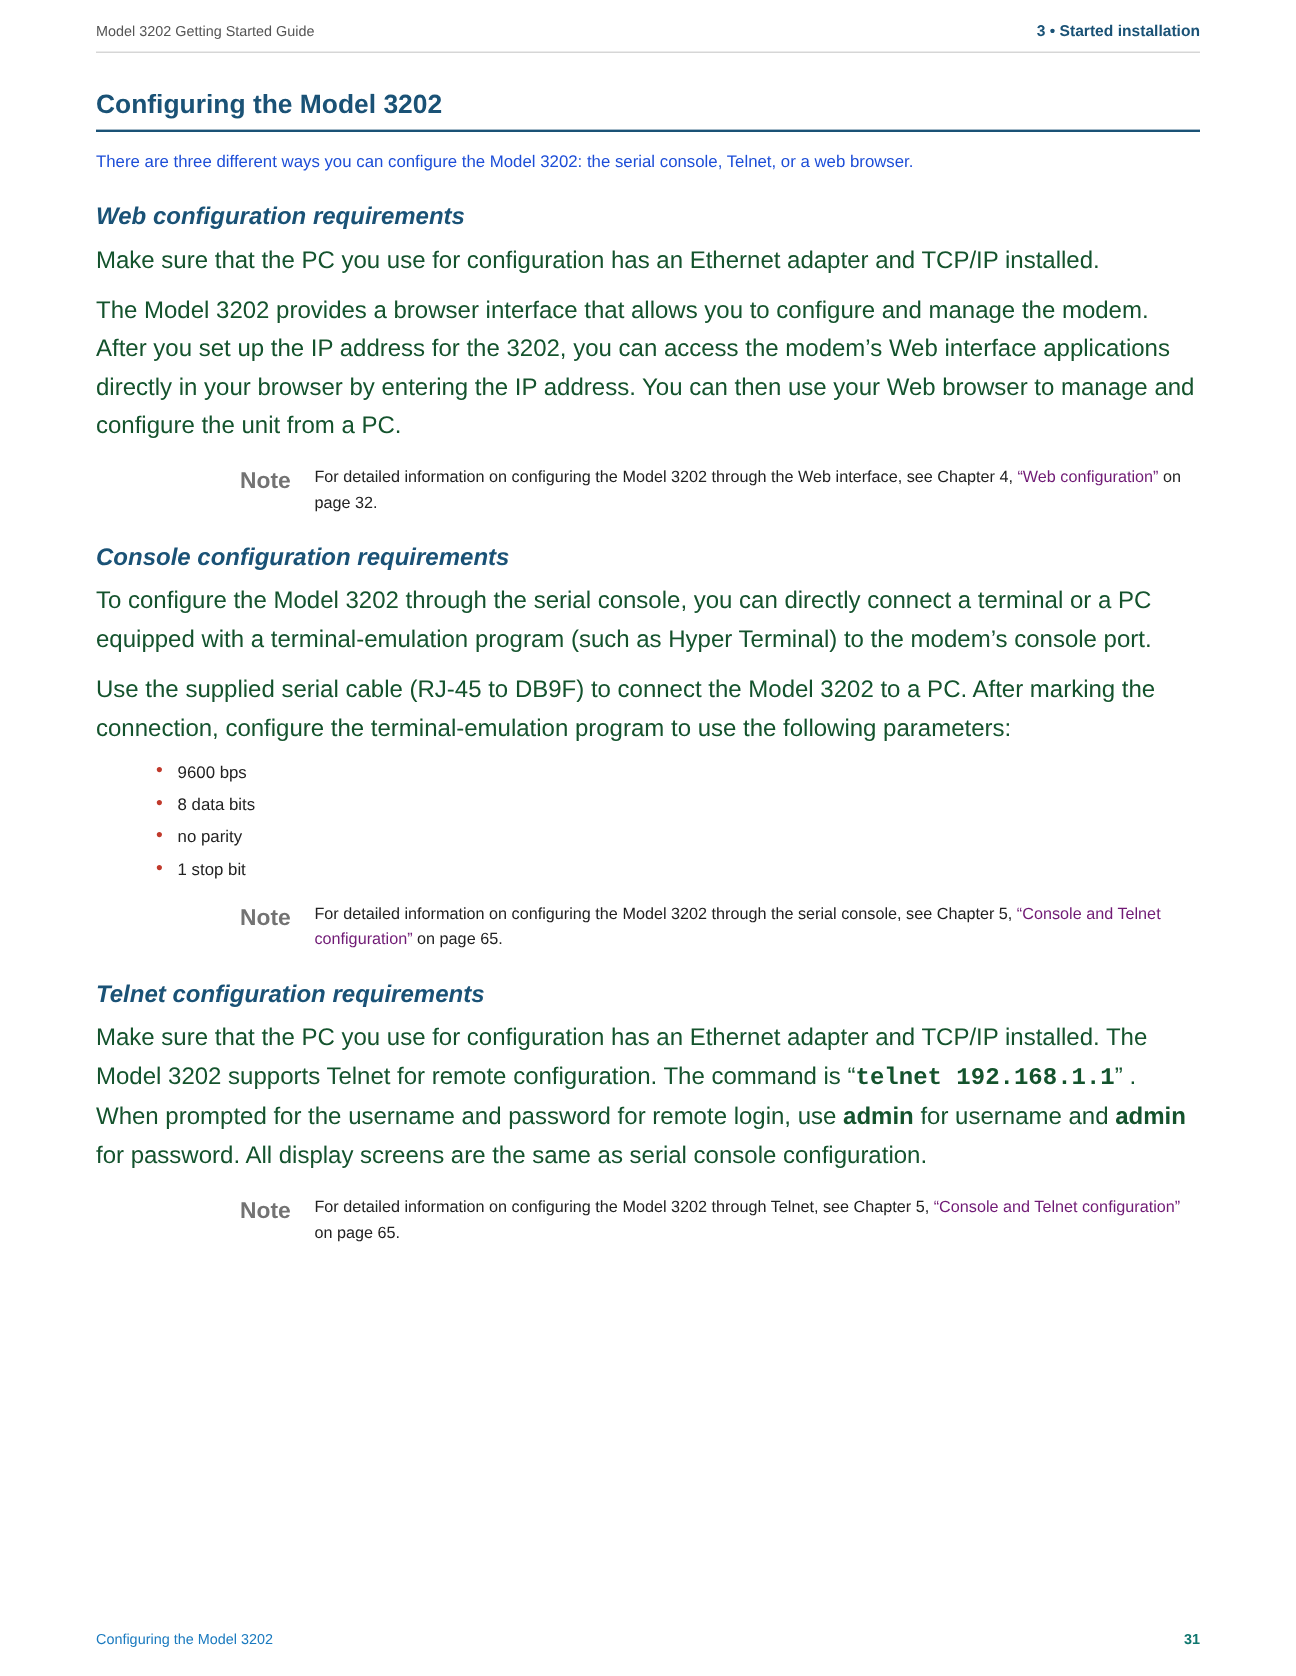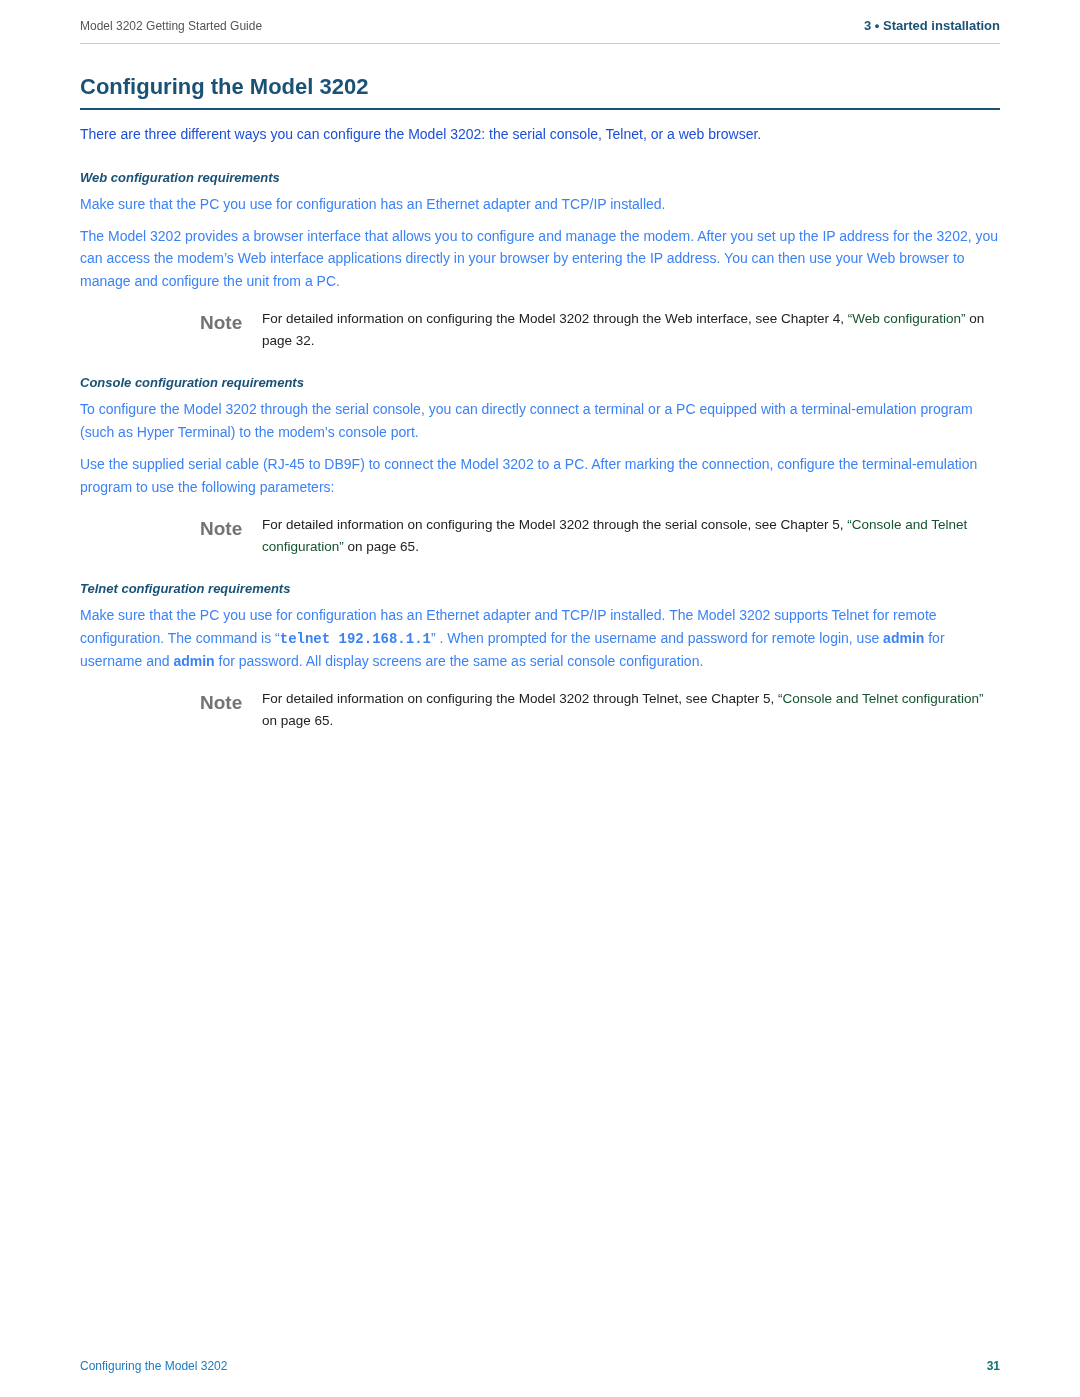--- a/index.html
+++ b/index.html
@@ -71,31 +71,31 @@
     .intro-text {
       font-size: 14px;
       color: #1d4ed8;
       margin-top: 14px;
       margin-bottom: 22px;
       line-height: 1.55;
     }
 
     
     .section-heading {
-      font-size: 13px;
+      font-size: 20px;
       font-weight: bold;
       font-style: italic;
       color: #1a5276;
       margin-bottom: 8px;
       margin-top: 24px;
     }
 
     .body-text {
-      font-size: 14px;
-      color: #3b82f6;
+      font-size: 20px;
+      color: #14532d;
       line-height: 1.6;
       margin-bottom: 10px;
     }
 
     
     .note-box {
       display: flex;
       margin: 16px 0 16px 120px;
       font-size: 13.5px;
       line-height: 1.55;
@@ -110,21 +110,21 @@
       padding-top: 0;
     }
 
     .note-content {
       color: #222222;
       font-size: 13.5px;
       line-height: 1.6;
     }
 
     .note-content a, .link-text {
-      color: #14532d;
+      color: #701a75;
       text-decoration: none;
     }
 
     
     .bullet-list {
       list-style: none;
       padding: 0;
       margin: 10px 0 14px 50px;
     }
 
@@ -205,20 +205,26 @@
         <span class="note-label">Note</span>
         <span class="note-content">For detailed information on configuring the Model 3202 through the Web interface, see Chapter 4, <a class="link-text">“Web configuration”</a> on page 32.</span>
       </div>
     </div>
 
     <div class="section">
       <div class="section-heading">Console configuration requirements</div>
       <p class="body-text">To configure the Model 3202 through the serial console, you can directly connect a terminal or a PC equipped with a terminal-emulation program (such as Hyper Terminal) to the modem’s console port.</p>
       <p class="body-text">Use the supplied serial cable (RJ-45 to DB9F) to connect the Model 3202 to a PC. After marking the connection, configure the terminal-emulation program to use the following parameters:</p>
 
+      <ul class="bullet-list">
+        <li>9600 bps</li>
+        <li>8 data bits</li>
+        <li>no parity</li>
+        <li>1 stop bit</li>
+      </ul>
 
       <div class="note-box">
         <span class="note-label">Note</span>
         <span class="note-content">For detailed information on configuring the Model 3202 through the serial console, see Chapter 5, <a class="link-text">“Console and Telnet configuration”</a> on page 65.</span>
       </div>
     </div>
 
     <div class="section">
       <div class="section-heading">Telnet configuration requirements</div>
       <p class="body-text">Make sure that the PC you use for configuration has an Ethernet adapter and TCP/IP installed. The Model 3202 supports Telnet for remote configuration. The command is “<span class="inline-code">telnet 192.168.1.1</span>” .  When prompted for the username and password for remote login, use <strong>admin</strong> for username and <strong>admin</strong> for password. All display screens are the same as serial console configuration.</p>

